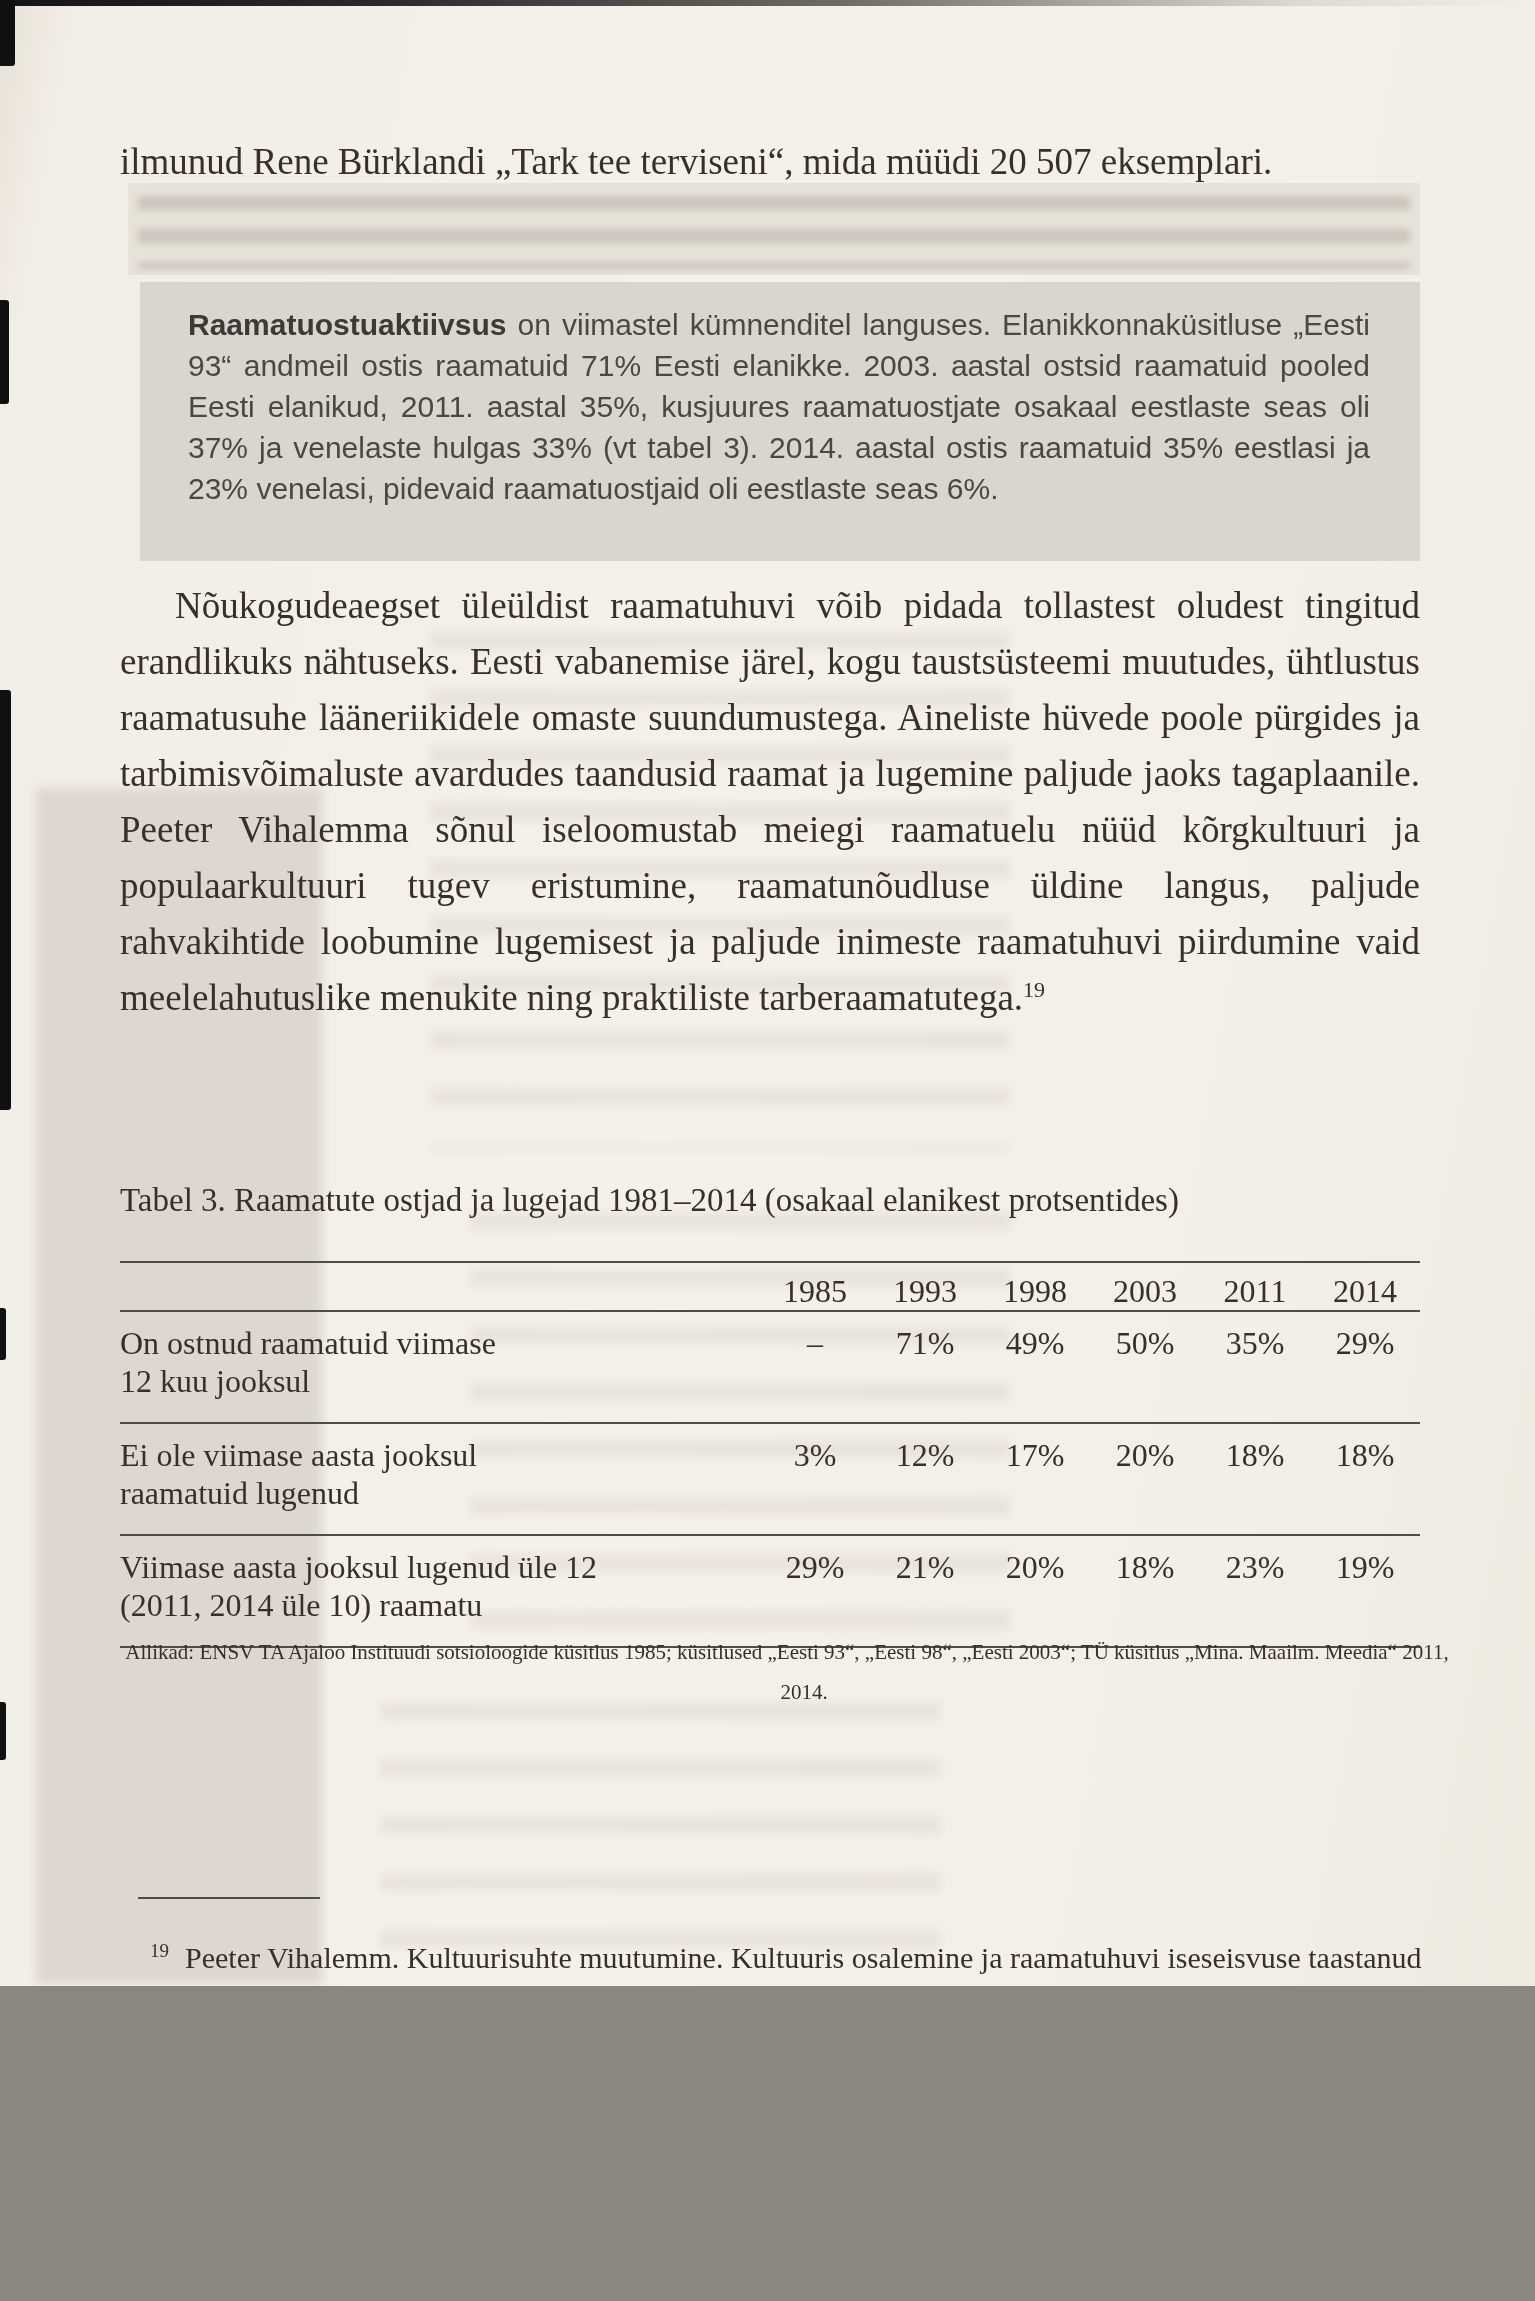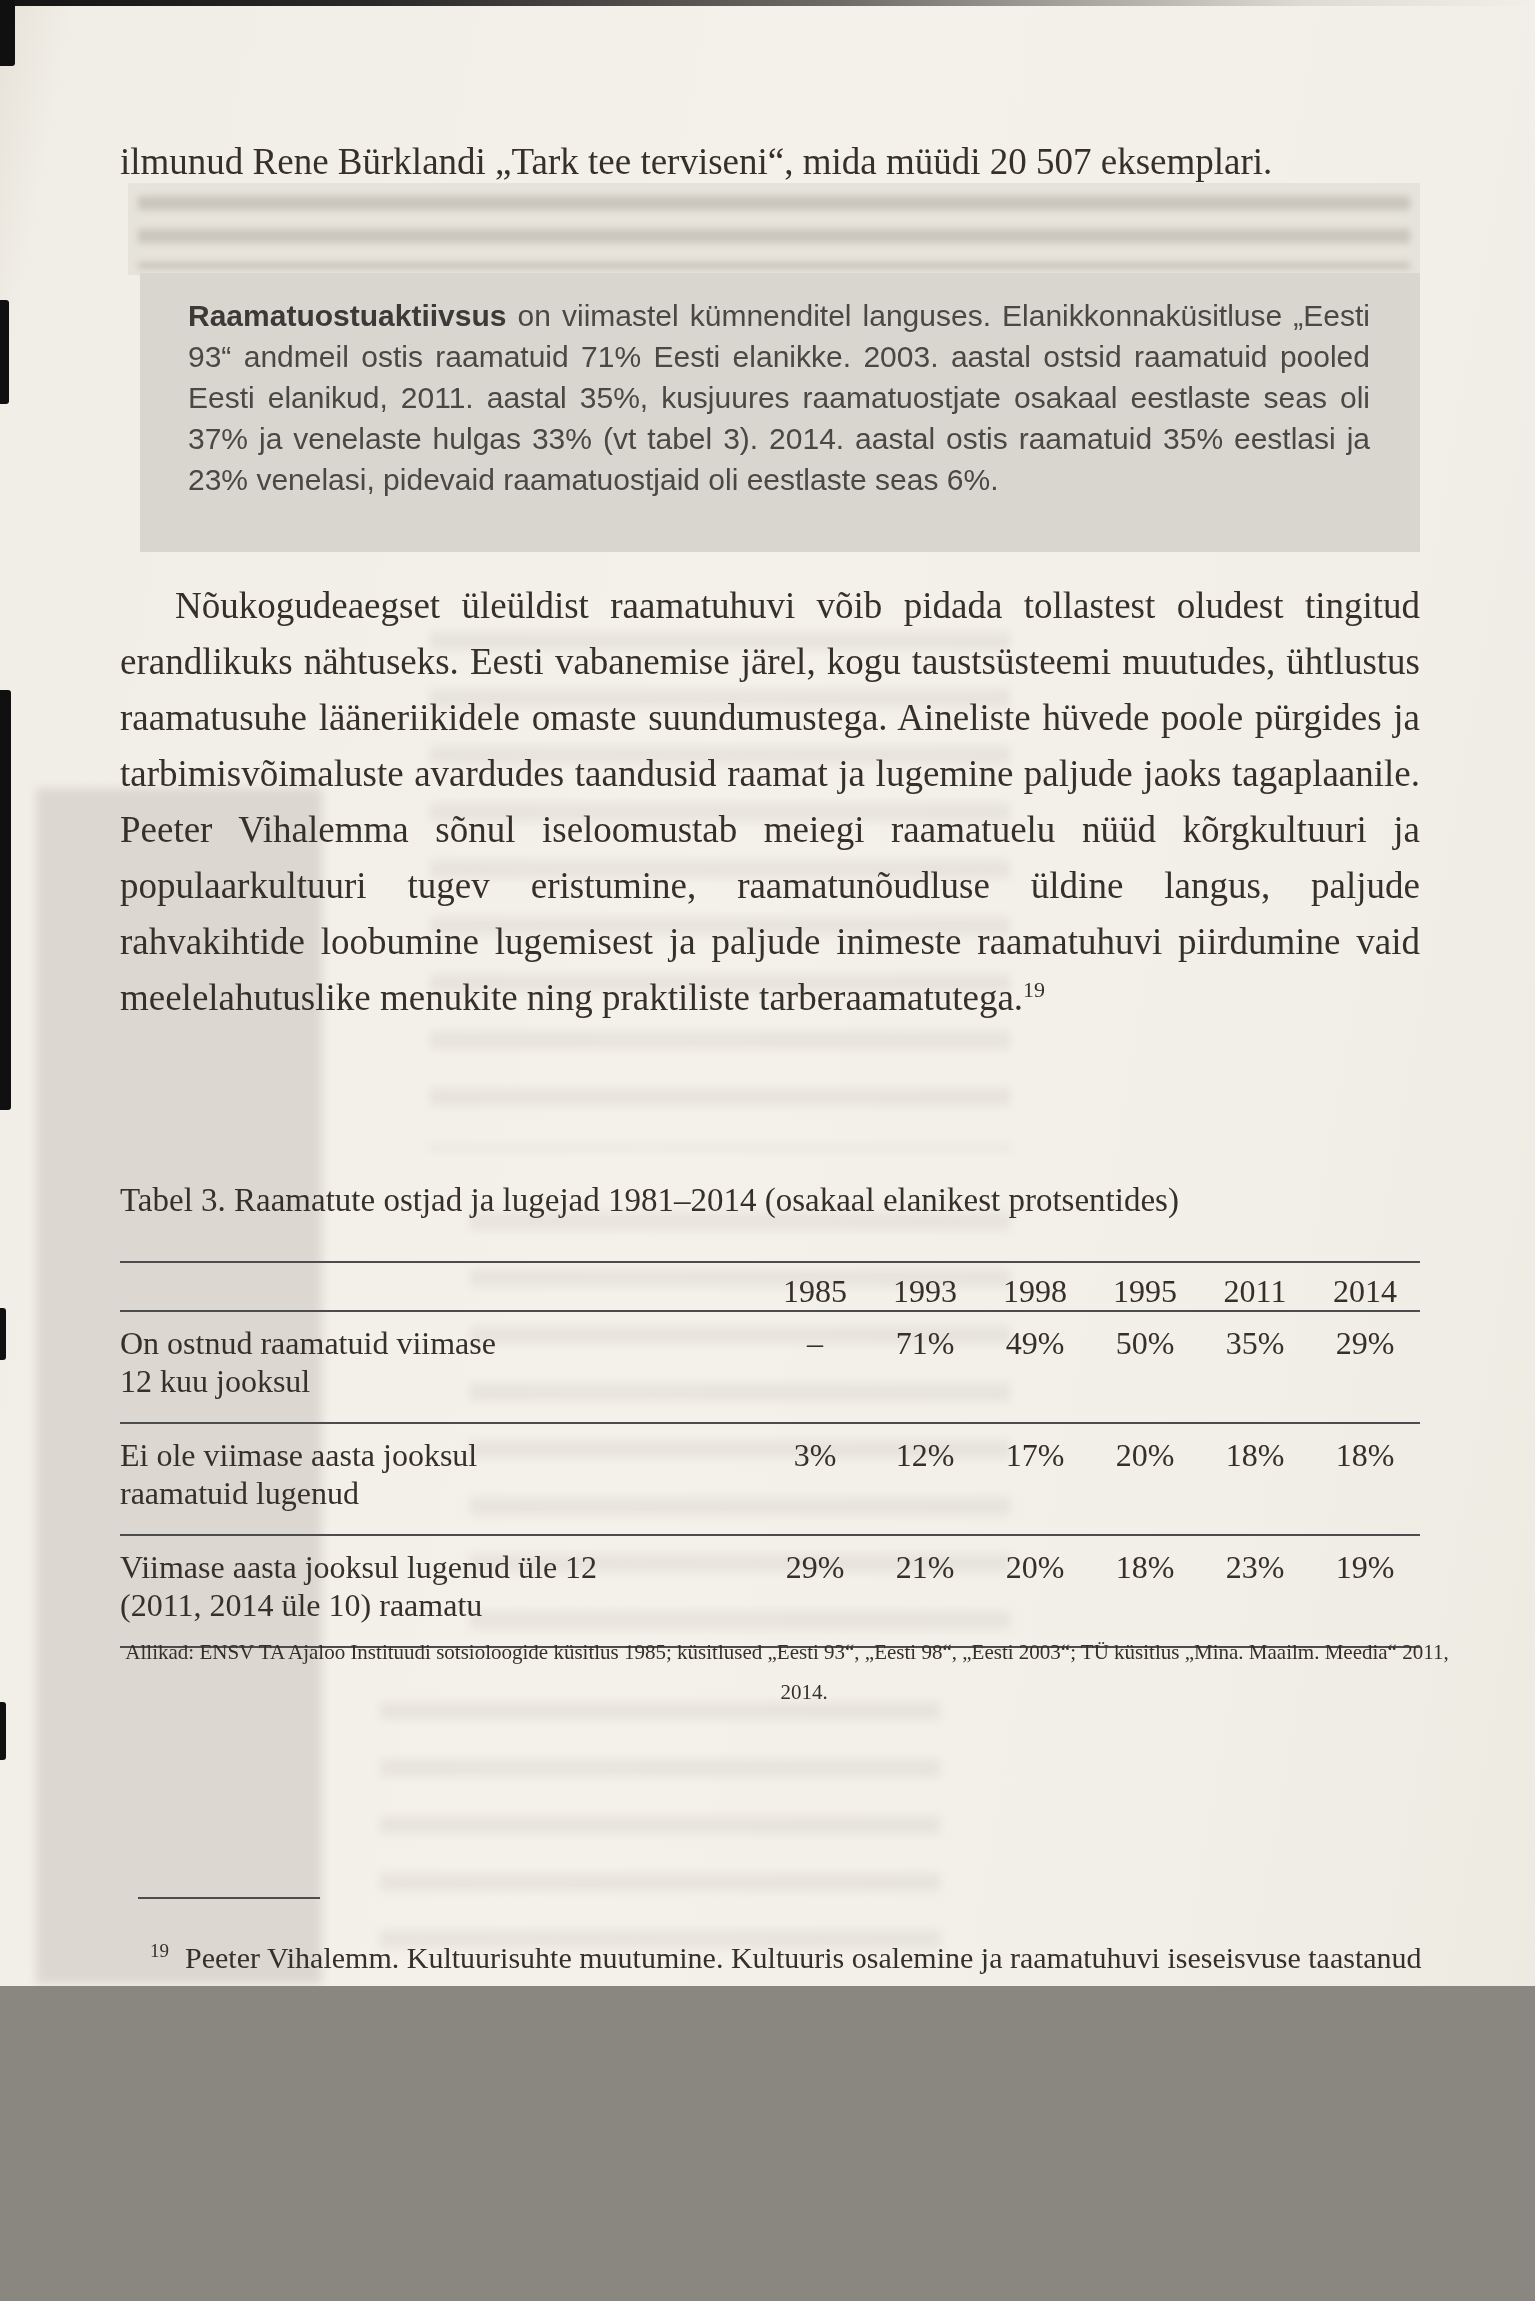--- a/index.html
+++ b/index.html
@@ -47,21 +47,21 @@
   .ghost2{left:470px;top:1190px;width:540px;height:440px;}
   .ghost3{left:380px;top:1680px;width:560px;height:300px;}
   
   .blk{position:absolute;}
   .body-text{
     font-size:37px;line-height:56px;text-align:justify;margin:0;
     color:#35302a;
   }
   .intro{left:120px;top:133px;width:1300px;line-height:57px;}
   .callout{
-    left:140px;top:273px;width:1280px;box-sizing:border-box;
+    left:140px;top:282px;width:1280px;box-sizing:border-box;
     background:#d9d6d0;
     padding:22px 50px 52px 48px;
   }
   .callout p{
     margin:0;font-family:"Liberation Sans", sans-serif;
     font-size:30px;line-height:41px;color:#4b4844;text-align:justify;
   }
   .callout strong{color:#3c3a37;}
   .main-para{left:120px;top:578px;width:1300px;text-indent:55px;}
   .main-para sup{font-size:22px;line-height:0;}
@@ -144,21 +144,21 @@
         <col class="year">
           <col class="year">
           <col class="year">
       </colgroup>
       <thead>
         <tr>
           <th class="rowlabel"></th>
           <th>1985</th>
           <th>1993</th>
           <th>1998</th>
-          <th>1995</th>
+          <th>2003</th>
           <th>2011</th>
           <th>2014</th>
         </tr>
       </thead>
       <tbody>
         <tr>
           <td class="rowlabel">On ostnud raamatuid viimase
 12 kuu jooksul</td>
           <td>–</td>
           <td>71%</td>

